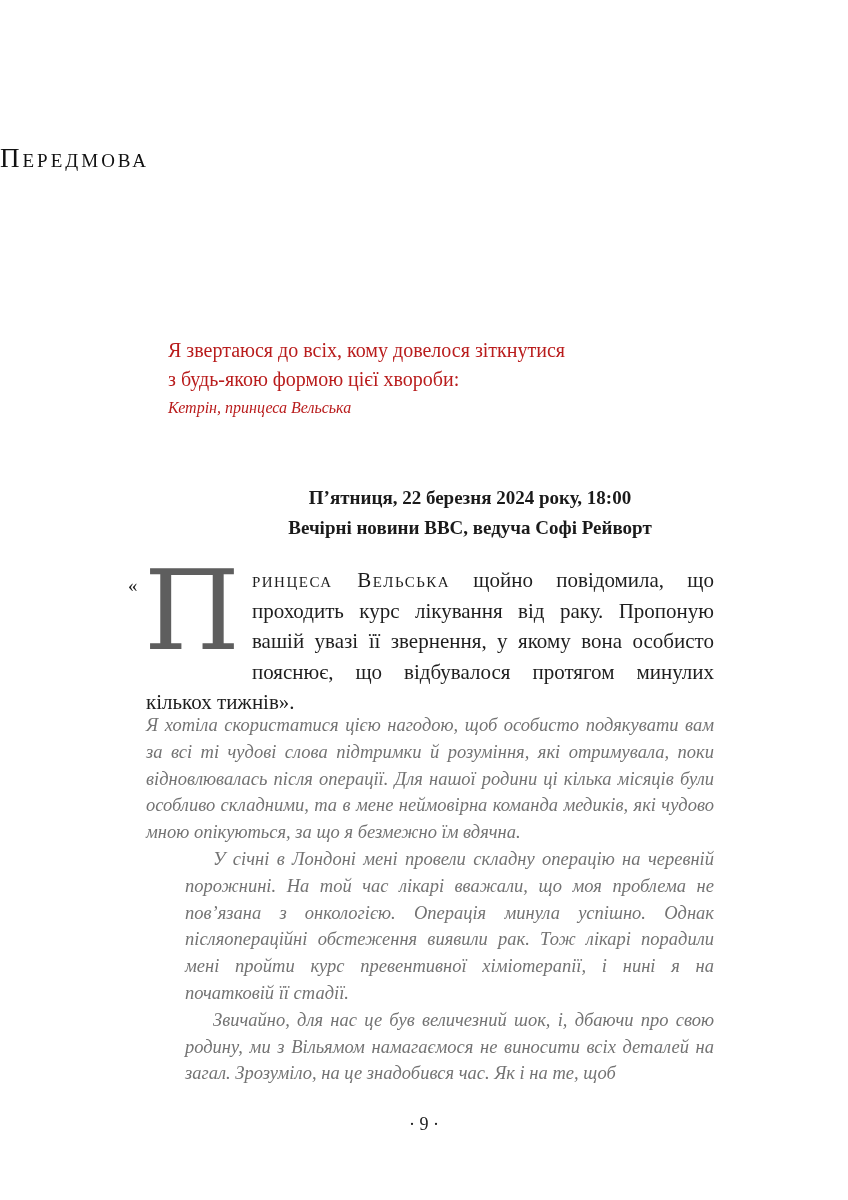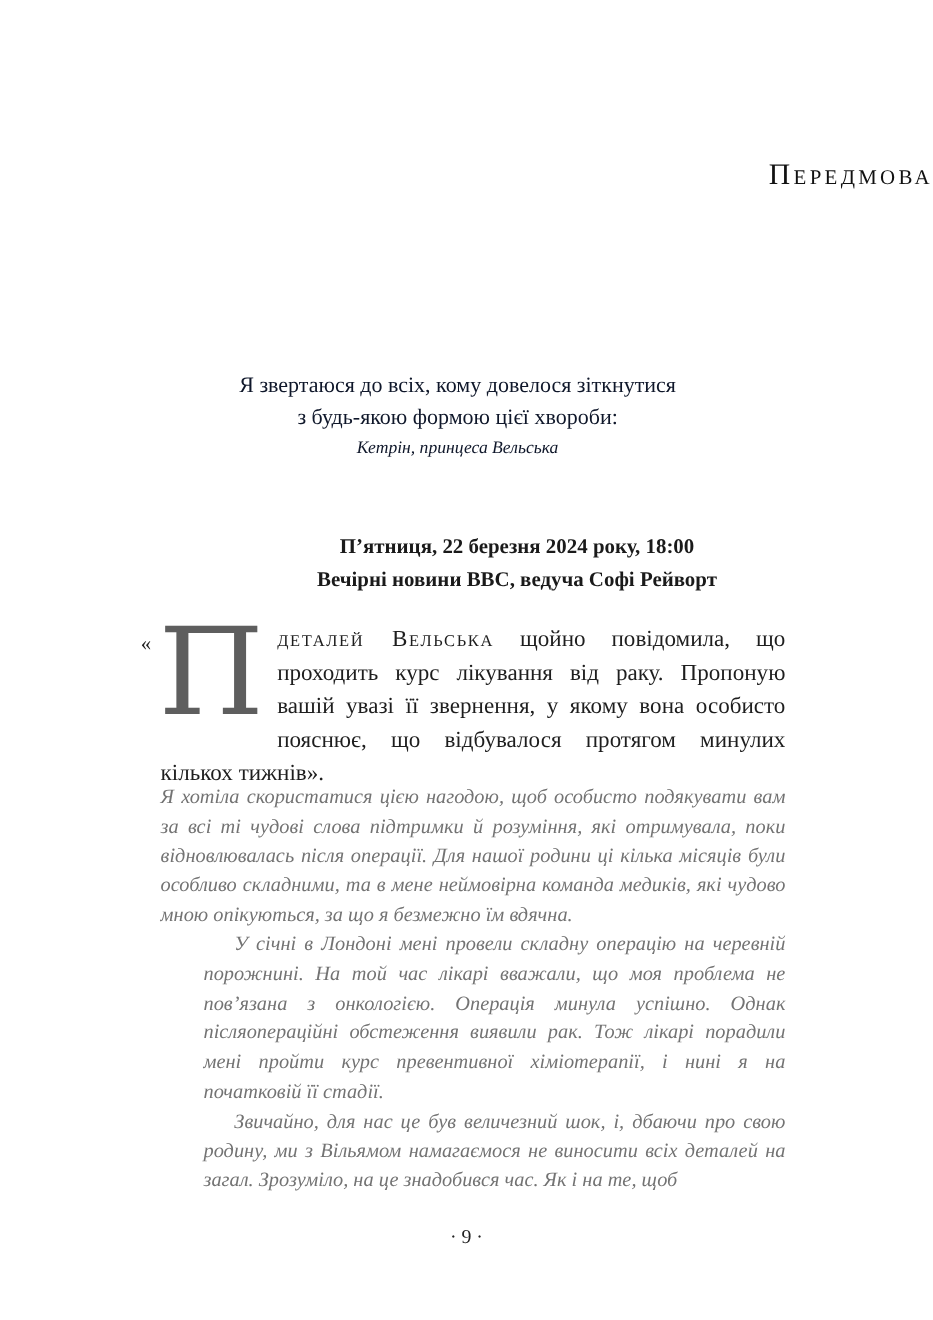--- a/index.html
+++ b/index.html
@@ -2,27 +2,27 @@
 <html><head>
 <meta charset="utf-8">
 <style>
   html, body { margin: 0; padding: 0; background: #ffffff; }
   body {
     width: 848px; height: 1200px; position: relative; overflow: hidden;
     font-family: "DejaVu Serif", "Liberation Serif", serif;
     color: #1e1e1e;
   }
   .page-title {
-    position: absolute; top: 143px; left: 0; width: 848px; text-align: right;
+    position: absolute; top: 143px; left: 0; width: 848px; text-align: left;
     font-family: "Liberation Serif", serif; font-size: 27px; letter-spacing: 3px;
     font-variant: small-caps; color: #111;
   }
   .epigraph {
-    position: absolute; top: 336px; left: 152px; width: 528px; text-align: center;
-    font-family: "Liberation Serif", serif; font-size: 20px; line-height: 29px; color: #0f172a;
+    position: absolute; top: 336px; left: 168px; width: 528px; 
+    font-family: "Liberation Serif", serif; font-size: 20px; line-height: 29px; color: #b91c1c;
   }
   .epigraph-attr {
     font-style: italic; font-size: 16px; margin-top: 2px; line-height: 24px;
   }
   .broadcast {
     position: absolute; top: 483px; left: 230px; width: 480px;
     font-family: "Liberation Serif", serif; font-weight: bold; font-size: 19px; line-height: 30px; color: #1a1a1a; text-align: center;
   }
   .lead {
     position: absolute; top: 565px; left: 146px; width: 568px;
@@ -61,21 +61,21 @@
 </div>
 
 <div class="broadcast">
   <div>П’ятниця, 22 березня 2024 року, 18:00</div>
   <div>Вечірні новини BBC, ведуча Софі Рейворт</div>
 </div>
 
 <div class="lead">
   <span class="open-quote">«</span>
   <span class="drop-cap">П</span>
-  <span class="small-caps">деталей Вельська</span><span> щойно повідомила, що проходить курс лікування від раку. Пропоную вашій увазі її звернення, у якому вона особисто пояснює, що відбувалося протягом минулих кількох тижнів».</span>
+  <span class="small-caps">ринцеса Вельська</span><span> щойно повідомила, що проходить курс лікування від раку. Пропоную вашій увазі її звернення, у якому вона особисто пояснює, що відбувалося протягом минулих кількох тижнів».</span>
 </div>
 
 <div class="address">
   <p>Я хотіла скористатися цією нагодою, щоб особисто подякувати вам за всі ті чудові слова підтримки й розуміння, які отримувала, поки відновлювалась після операції. Для нашої родини ці кілька місяців були особливо складними, та в мене неймовірна команда медиків, які чудово мною опікуються, за що я безмежно їм вдячна.</p>
   <p class="indent">У січні в Лондоні мені провели складну операцію на черевній порожнині. На той час лікарі вважали, що моя проблема не пов’язана з онкологією. Операція минула успішно. Однак післяопераційні обстеження виявили рак. Тож лікарі порадили мені пройти курс превентивної хіміотерапії, і нині я на початковій її стадії.</p>
   <p class="indent">Звичайно, для нас це був величезний шок, і, дбаючи про свою родину, ми з Вільямом намагаємося не виносити всіх деталей на загал. Зрозуміло, на це знадобився час. Як і на те, щоб</p>
 </div>
 
 <div class="page-number">· 9 ·</div>
 

